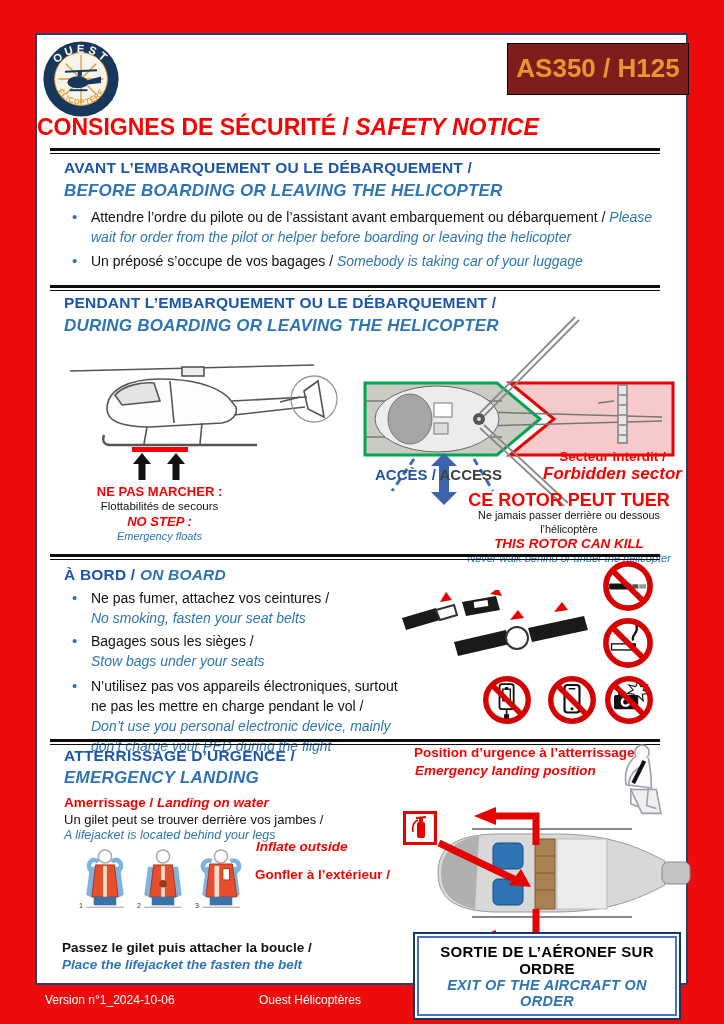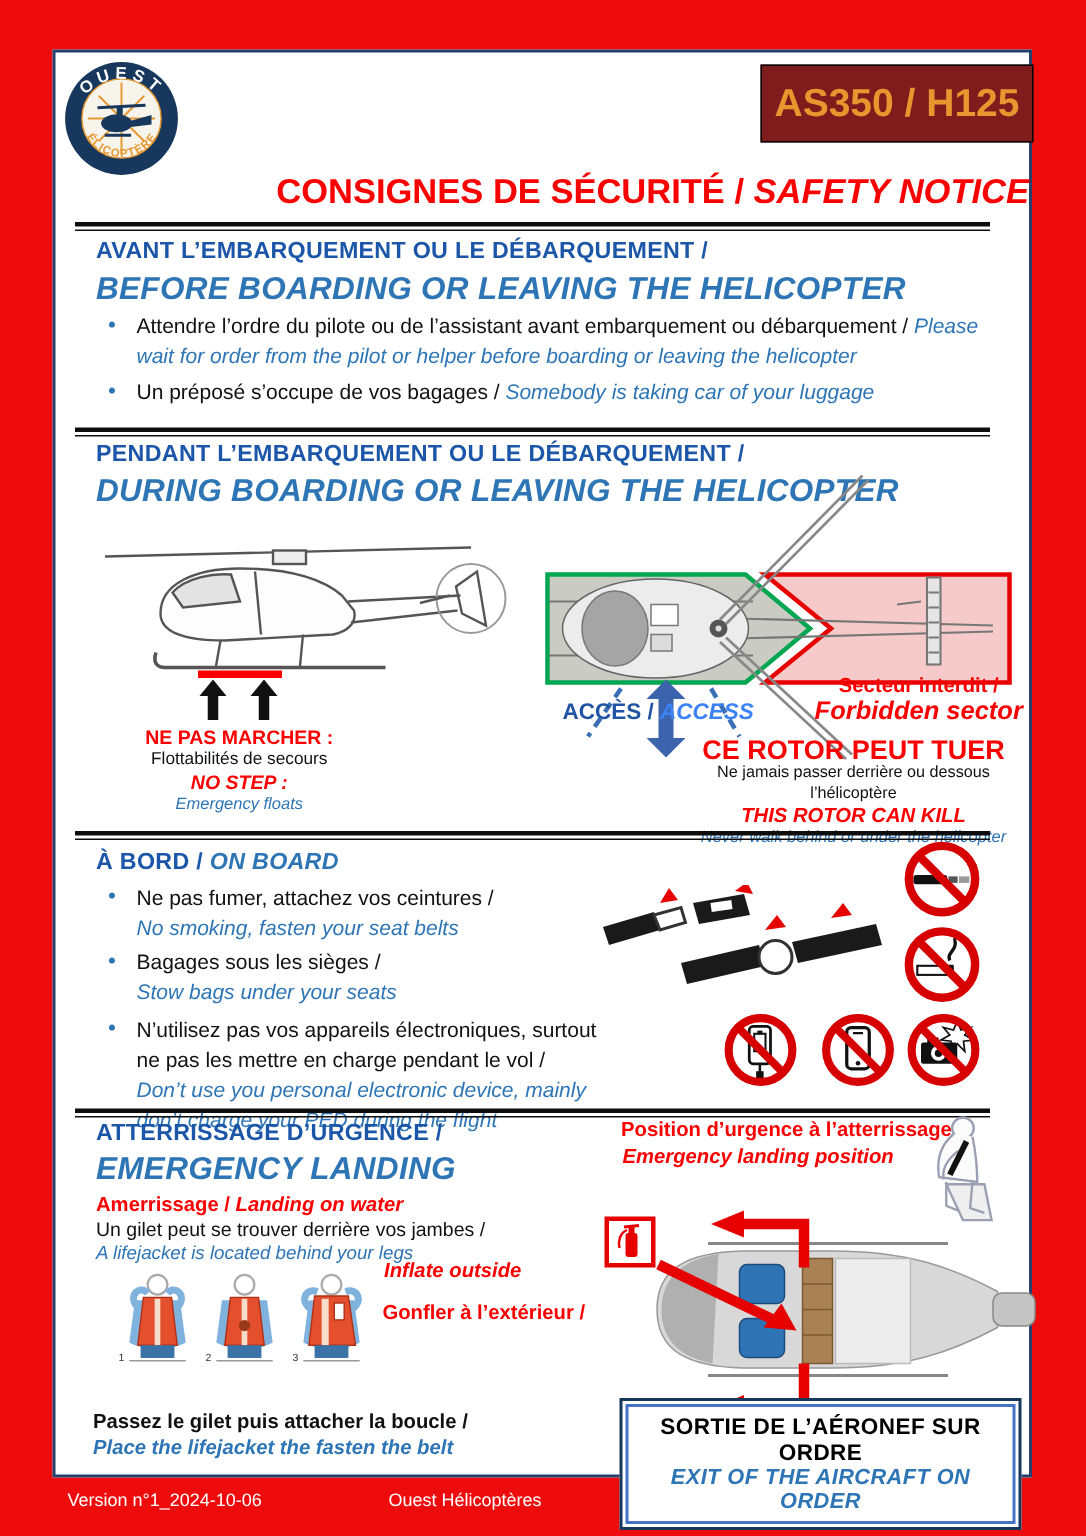--- a/index.html
+++ b/index.html
@@ -9,33 +9,33 @@
     font-family:"Liberation Sans", sans-serif;
   }
   .content{
     position:absolute; left:35px; top:33px; width:653px; height:952px;
     background:#ffffff; border:2px solid #26406c; box-sizing:border-box;
   }
   .abs{position:absolute;}
   .divider{position:absolute; left:13px; width:610px; height:2px;
     border-top:3px solid #0d0d0d; border-bottom:1px solid #0d0d0d;}
   .fr-head{color:#1b56a8; font-weight:bold; font-size:15.5px; letter-spacing:.2px;}
-  .en-head{color:#2e75b6; font-weight:bold; font-style:italic; font-size:21px; letter-spacing:.2px;}
+  .en-head{color:#2e75b6; font-weight:bold; font-style:italic; font-size:17px; letter-spacing:.2px;}
   .blk{color:#111111;}
   .blue-it{color:#2e75b6; font-style:italic;}
   .red-b{color:#fb0000; font-weight:bold;}
   .red-bi{color:#fb0000; font-weight:bold; font-style:italic;}
   .bullets{margin:0; padding:0; list-style:none;}
   .bullets li{position:relative; padding-left:27px; font-size:14px; line-height:20px; color:#111;}
   .bullets li::before{content:"•"; position:absolute; left:8px; color:#2e75b6; font-size:15px;}
   .product-box{
     background:#7f1d1d; border:1px solid #050505; color:#e8972f;
     font-size:26px; font-weight:bold; text-align:center; line-height:48px;
   }
-  .title{width:100%; text-align:right; font-size:23px; font-weight:bold; color:#fb0000;}
+  .title{width:100%; text-align:left; font-size:23px; font-weight:bold; color:#fb0000;}
   .title .it{font-style:italic;}
   .exit-box{
     border:2px solid #17375d; background:#fff; box-sizing:border-box;
   }
   .exit-inner{
     border:2px solid #4472c4; margin:2px; padding:5px 4px; text-align:center;
   }
   .exit-fr{font-size:15px; font-weight:bold; color:#000000; letter-spacing:.3px;}
   .exit-en{font-size:14.5px; font-weight:bold; font-style:italic; color:#2e75b6; letter-spacing:.3px;}
   .ext-box{
@@ -166,21 +166,21 @@
         <line x1="52" y1="146" x2="30" y2="178"></line>
           <line x1="112" y1="146" x2="131" y2="178"></line>
       </g>
       <g fill="#3c64ad">
         <rect x="77" y="152" width="10" height="28"></rect>
         <polygon points="82,140 69,153 95,153"></polygon>
         <polygon points="82,192 69,179 95,179"></polygon>
       </g>
     </svg>
     <div class="abs" style="left:338px;top:431px;font-size:15px;font-weight:bold;color:#2155a3">
-      <span>ACCÈS</span><span> / </span><span style="font-style:italic;color:#3b82f6">ACCESS</span>
+      <span>ACCÈS</span><span> / </span><span style="color:#404040">ACCESS</span>
     </div>
     <div class="abs ctr" style="left:498px;top:414px;width:155px">
       <div class="red-b" style="font-size:13.5px;line-height:16px">Secteur interdit /</div>
       <div class="red-bi" style="font-size:17px;line-height:17px">Forbidden sector</div>
     </div>
     <div class="abs ctr" style="left:412px;top:458px;width:240px">
       <div class="red-b" style="font-size:18px;line-height:15px">CE ROTOR PEUT TUER</div>
       <div class="blk" style="font-size:10.8px;line-height:14px">Ne jamais passer derrière ou dessous l’hélicoptère</div>
       <div class="red-bi" style="font-size:13.5px;line-height:16px">THIS ROTOR CAN KILL</div>
       <div class="blue-it" style="font-size:11px;line-height:13px">Never walk behind or under the helicopter</div>

